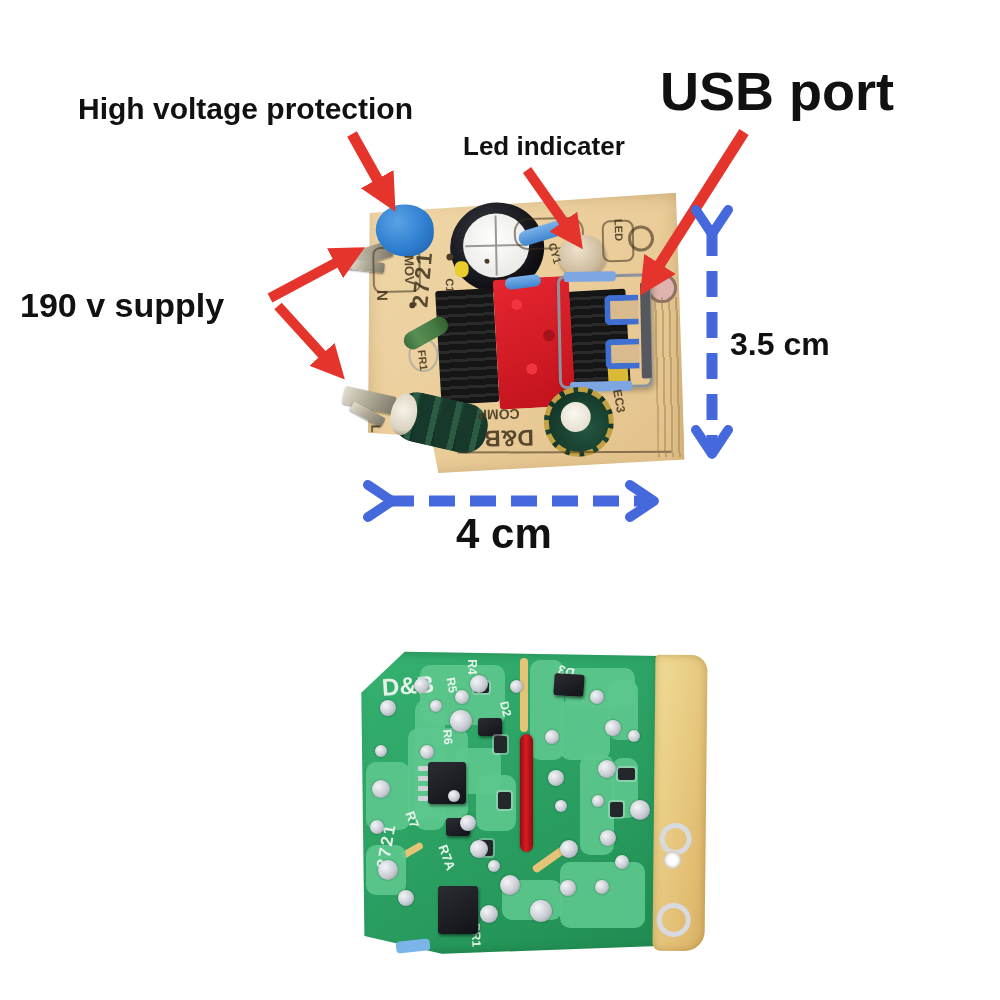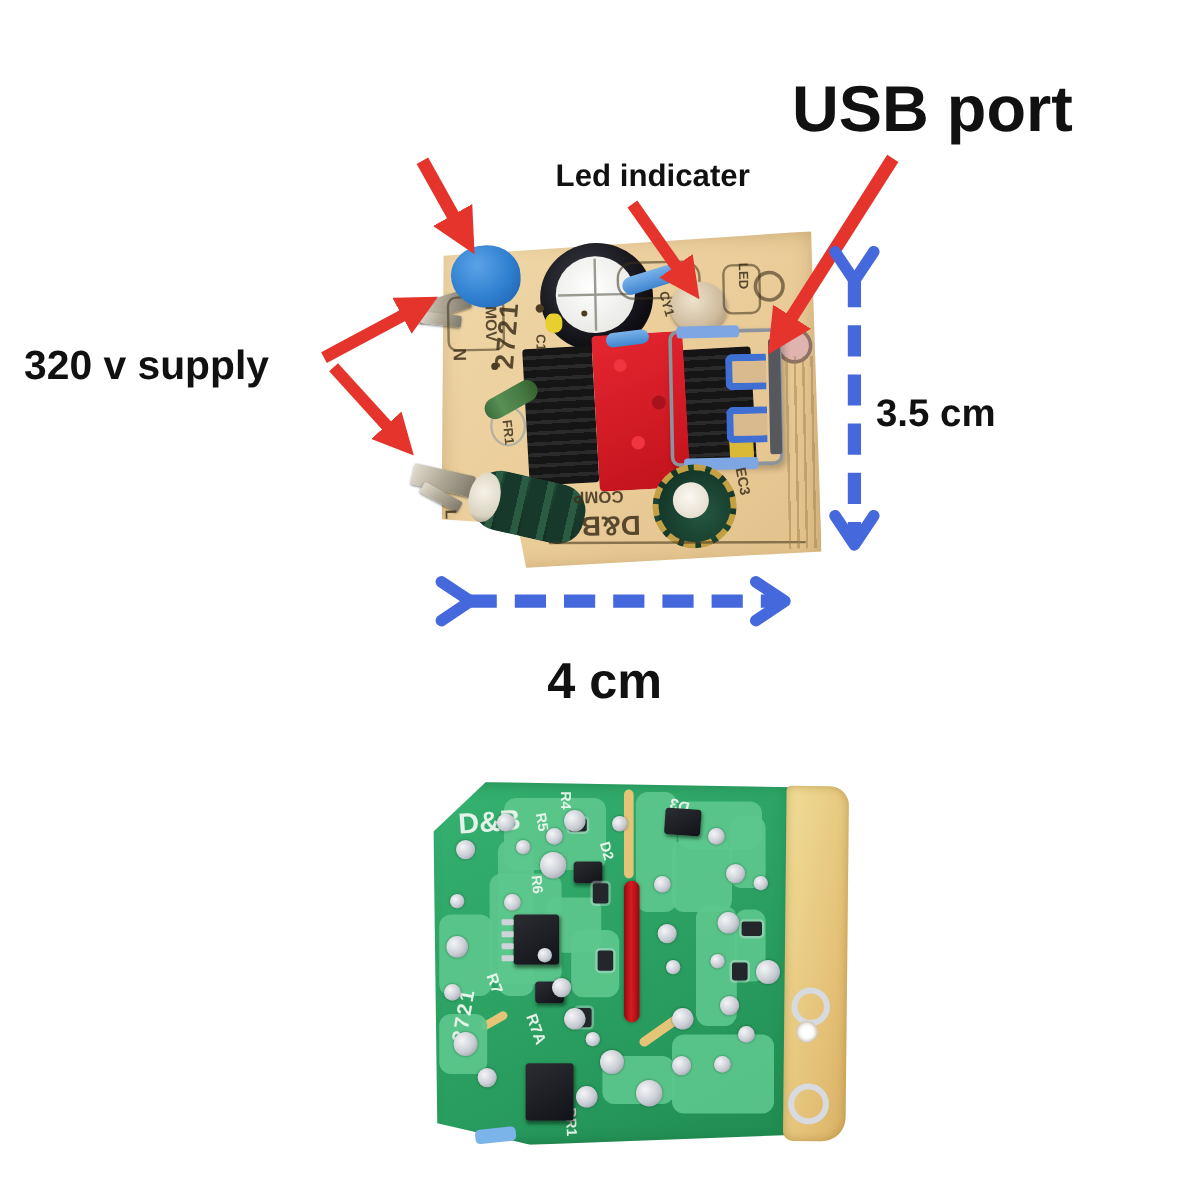--- a/index.html
+++ b/index.html
@@ -5,21 +5,21 @@
   html,body{margin:0;padding:0;background:#ffffff;}
   .canvas{position:relative;width:1000px;height:1000px;background:#ffffff;overflow:hidden;
           font-family:"Liberation Sans", sans-serif;}
   
   .lbl{position:absolute;color:#111111;font-weight:700;white-space:nowrap;z-index:8;}
   .lbl-hv  {left:78px;  top:92px;  font-size:30px;}
   .lbl-led {left:463px; top:131px; font-size:26px;}
   .lbl-usb {left:660px; top:60px;  font-size:54px;}
   .lbl-220 {left:20px;  top:286px; font-size:34px;}
   .lbl-35  {left:730px; top:326px; font-size:32px;}
-  .lbl-4   {left:456px; top:510px; font-size:42px;margin-top:34px;}
+  .lbl-4   {left:456px; top:510px; font-size:42px;}
   svg.overlay{position:absolute;left:0;top:0;z-index:7;pointer-events:none;}
   
   .front-board{position:absolute;left:366px;top:196px;width:316px;height:278px;z-index:2;
                transform:rotate(-1.2deg);}
   .front-shape{position:absolute;left:0;top:0;width:316px;height:278px;
                background:linear-gradient(135deg,#f0d7a8 0%,#eacc99 55%,#e2c18a 100%);
                clip-path:polygon(2% 5%,99% 0%,100% 96%,22% 99%,20% 86%,0% 84%);
                box-shadow:inset 0 0 18px rgba(120,85,30,.35);}
   .silk{position:absolute;color:#3e311c;font-weight:700;opacity:.85;}
   .silk-line{position:absolute;background:#4a3a22;opacity:.6;}
@@ -94,23 +94,24 @@
       background:linear-gradient(90deg,#8e0d12,#d81b20 45%,#8e0d12);box-shadow:0 0 3px rgba(0,0,0,.4);}
   .wsilk{position:absolute;color:#f3f8f3;font-weight:700;opacity:.92;}
   .ring{position:absolute;border-radius:50%;border:5px solid #d7dadf;background:transparent;}
   .hole{position:absolute;border-radius:50%;background:#ffffff;box-shadow:inset 0 0 4px rgba(90,60,10,.6);}
 </style>
 </head>
 <body>
 
 <div class="canvas">
 
+  <div class="lbl lbl-hv">High voltage protection</div>
   <div class="lbl lbl-led">Led indicater</div>
   <div class="lbl lbl-usb">USB port</div>
-  <div class="lbl lbl-220">320 v supply</div>
+  <div class="lbl lbl-220">190 v supply</div>
   <div class="lbl lbl-35">3.5 cm</div>
   <div class="lbl lbl-4">4 cm</div>
 
   <div class="front-board">
     <div class="front-shape"></div>
 
     <div class="pin" style="left:-20px;top:48px;width:48px;height:16px;transform:rotate(-16deg);"></div>
     <div class="pin" style="left:-14px;top:62px;width:34px;height:10px;transform:rotate(8deg);"></div>
     <div class="pin" style="left:-24px;top:192px;width:52px;height:18px;transform:rotate(14deg);"></div>
     <div class="pin" style="left:-18px;top:210px;width:36px;height:10px;transform:rotate(30deg);"></div>

